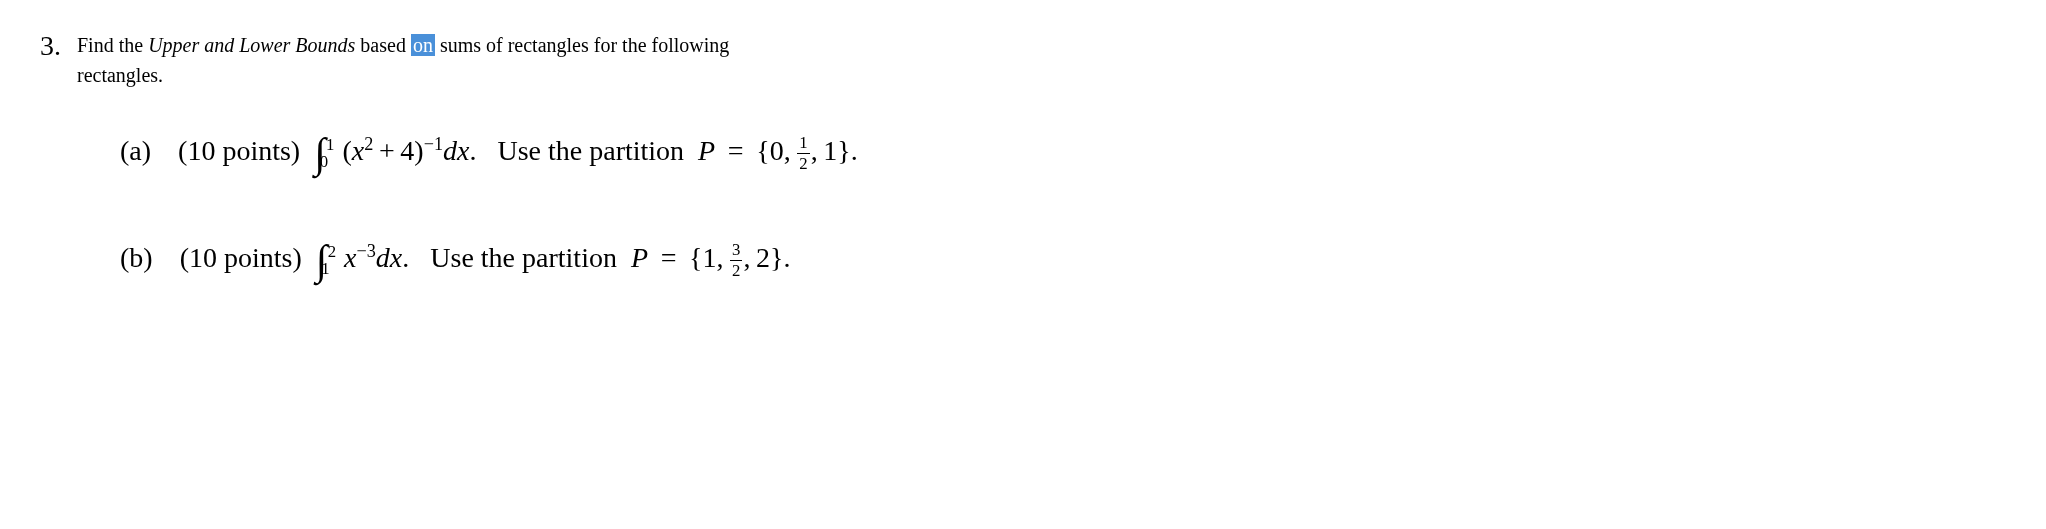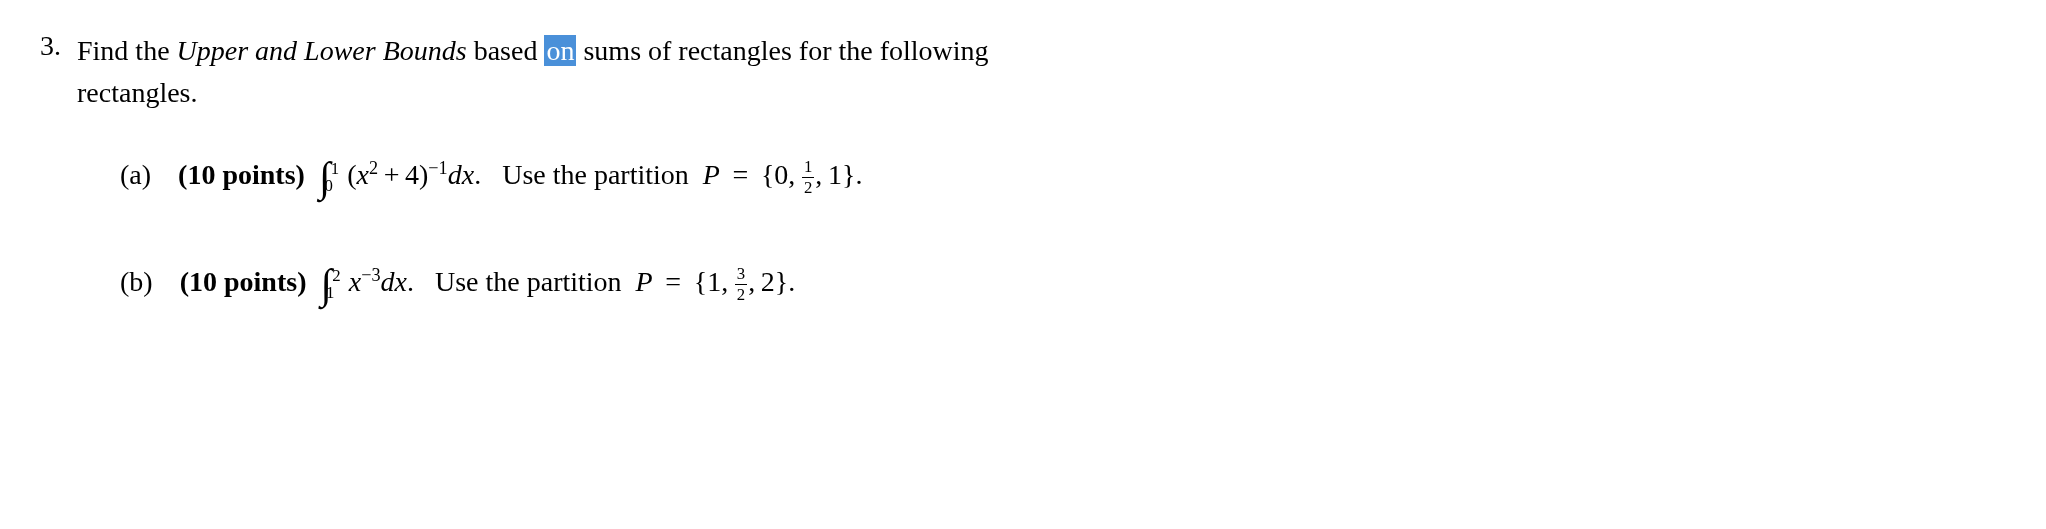--- a/index.html
+++ b/index.html
@@ -30,21 +30,21 @@
       margin-bottom: 20px;
     }
 
     .problem-number {
       margin-right: 16px;
       white-space: nowrap;
       font-size: 28px;
     }
 
     .problem-text {
-      font-size: 28px;
+      font-size: 20px;
       line-height: 1.5;
     }
 
     .italic-title {
       font-style: italic;
     }
 
     .highlighted-on {
       background-color: #4a90d9;
       color: #ffffff;
@@ -61,21 +61,21 @@
       font-size: 28px;
       line-height: 1.6;
     }
 
     .sub-label {
       display: inline-block;
       margin-right: 20px;
     }
 
     .bold {
-      font-weight: bold;
+      font-weight: normal;
     }
 
     sup {
       font-size: 0.65em;
       vertical-align: super;
       line-height: 0;
     }
 
     .frac {
       display: inline-flex;

